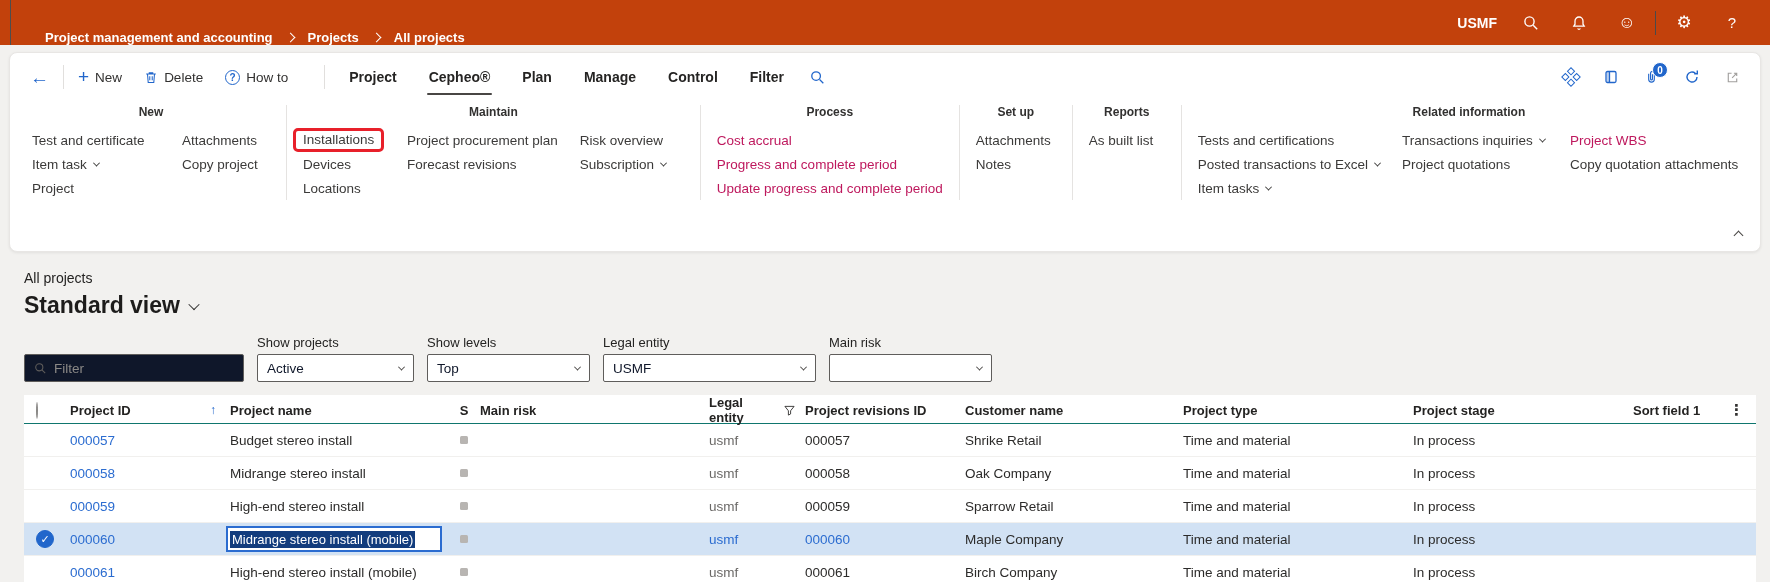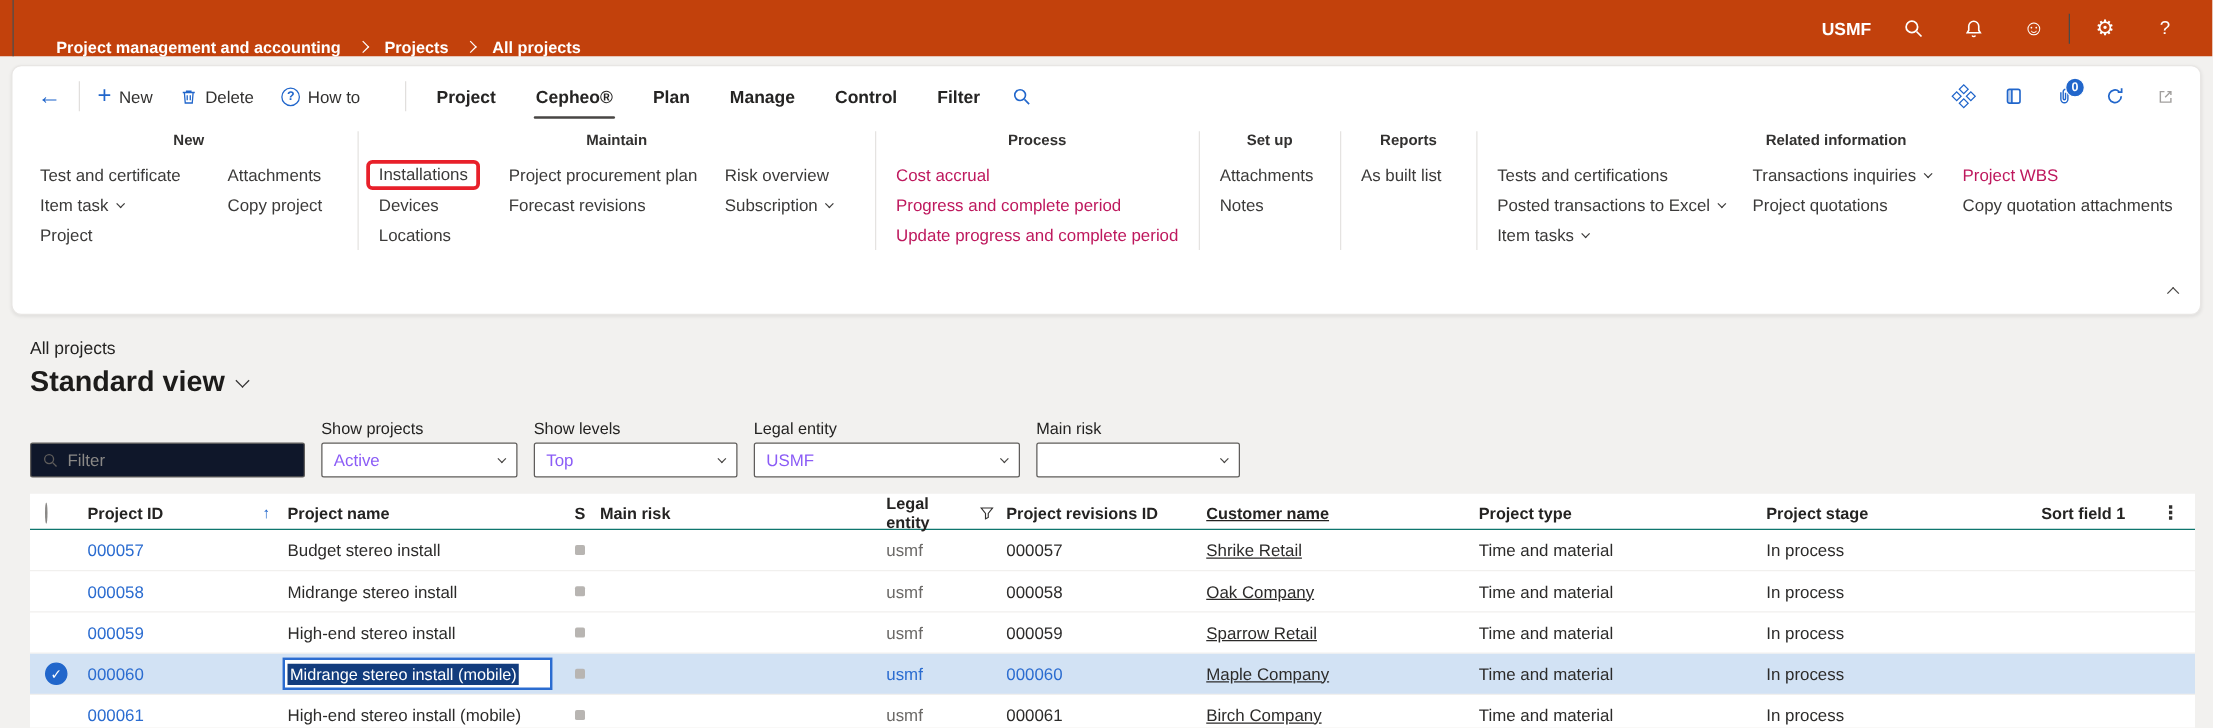--- a/index.html
+++ b/index.html
@@ -67,21 +67,21 @@
   .view-title .t { font-size:23px; font-weight:700; color:#1d1c1b; }
   .view-title .chev { width:8px; height:8px; border-width:1.7px; color:#323130; cursor:pointer; }
 
   .filters { display:flex; align-items:flex-end; gap:13px; margin-top:16px; }
   .qfilter { width:220px; height:28px; background:#0f172a; border:1px solid #5f5d5b; border-radius:2px;
     display:flex; align-items:center; gap:7px; padding:0 9px; color:#5f5d5b; }
   .qfilter .ph { font-size:13.5px; color:#8a8886; }
   .ffield { display:flex; flex-direction:column; }
   .flabel { font-size:13px; color:#242322; margin-bottom:4px; }
   .fselect { height:28px; background:#fff; border:1px solid #5f5d5b; border-radius:2px;
-    display:flex; align-items:center; justify-content:space-between; padding:0 9px; font-size:13.5px; color:#8b5cf6; cursor:pointer;gap:21px; }
+    display:flex; align-items:center; justify-content:space-between; padding:0 9px; font-size:13.5px; color:#0f172a; cursor:pointer;gap:21px; }
   .fselect .chev { color:#484644; }
   .w157{width:157px} .w163{width:163px} .w213{width:213px}
 
   
   .grid { margin-top:13px; width:1732px; background:#fff; }
   .grow { display:grid; grid-template-columns:46px 160px 220px 28px 222px 95px 160px 220px 230px 220px 1fr; align-items:center; }
   .ghead { height:29px; border-bottom:1px solid #0f766e; font-size:13px; font-weight:700; color:#242322; }
   .gr { height:33px; border-bottom:1px solid #f1f0ee; font-size:13.5px; }
   .gr.selected { background:#d2e2f4; }
   .c-sel { padding-left:12px; }
@@ -90,21 +90,21 @@
     display:flex; align-items:center; justify-content:center; font-size:11px; }
   .c-id { padding-right:14px; display:flex; align-items:center; }
   .c-id .sort { margin-left:auto; color:#2166cb; font-size:12px; }
   .link { color:#2b6cd0; cursor:pointer; }
   .c-s { display:flex; justify-content:center; }
   .sq { width:8px; height:8px; background:#b8b5b2; border-radius:1.5px; }
   .c-risk { padding-left:2px; }
   .c-legal { padding-left:9px; display:flex; align-items:center; gap:7px; }
   .muted { color:#6b6967; }
   .c-contract { padding-left:10px; }
-  .c-customer { padding-left:10px;text-decoration:underline; }
+  .c-customer { padding-left:10px; }
   .c-type { padding-left:8px; }
   .c-stage { padding-left:8px; }
   .c-sort { padding-left:8px; padding-right:12px; display:flex; align-items:center; justify-content:space-between; }
   .overflow { font-size:15px; color:#323130; cursor:pointer; }
   .funnel { color:#323130; }
   .edit-cell { margin-left:-4px; width:216px; height:26px; background:#fff; border:2px solid #2b6cd0;
     display:flex; align-items:center; padding:0 2px; }
   .edit-cell .seltext { background:#123c7d; color:#fff; font-size:13px; padding:1px 2px; white-space:nowrap; }
 </style>
 </head>

